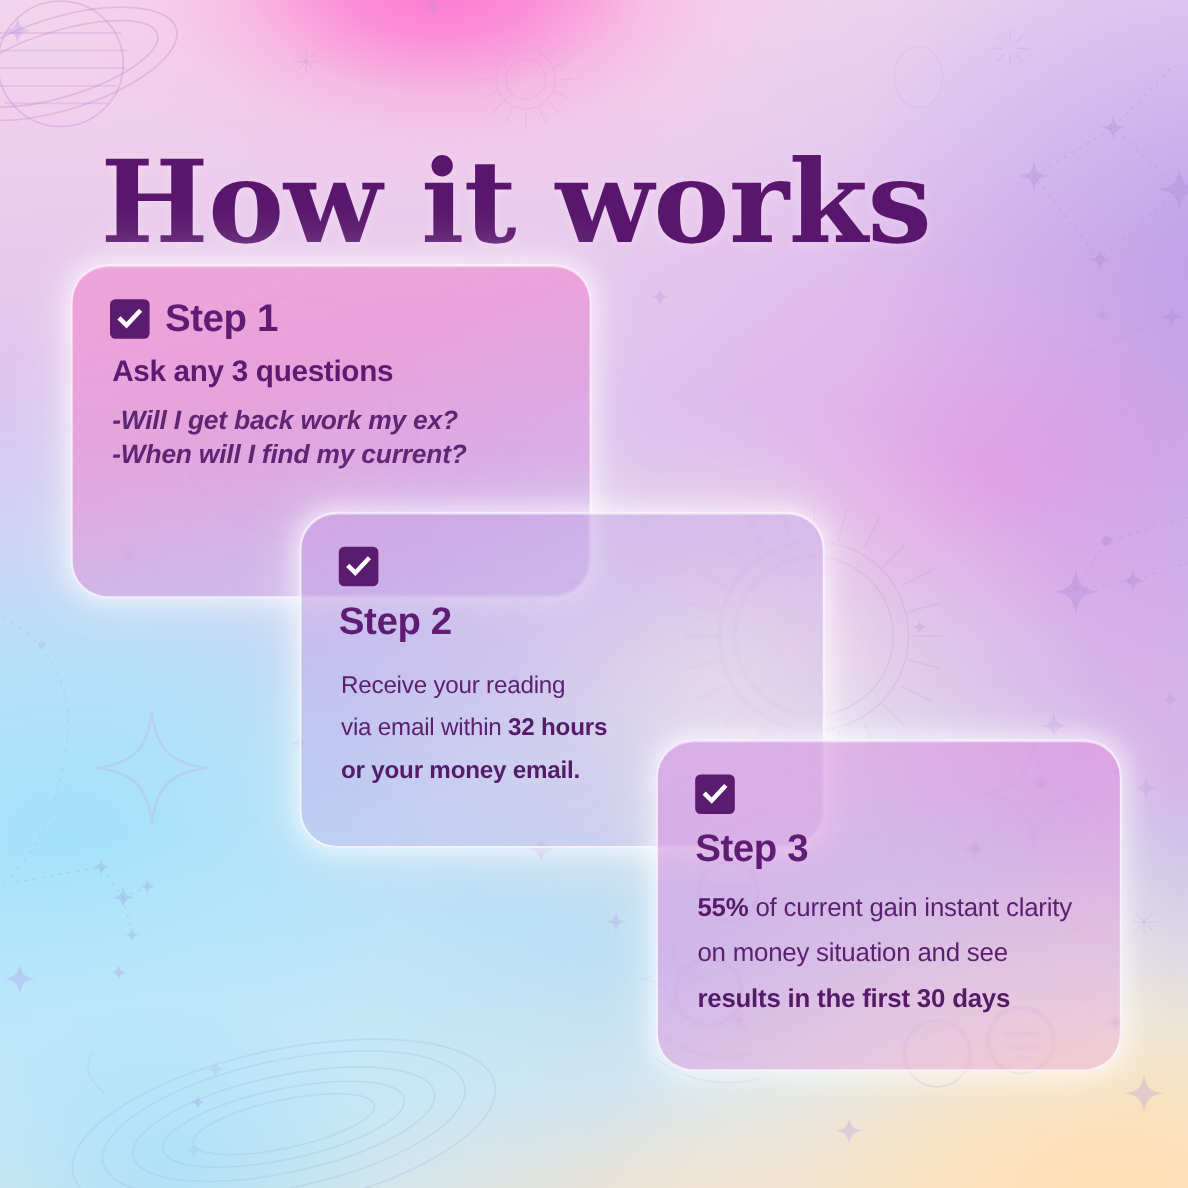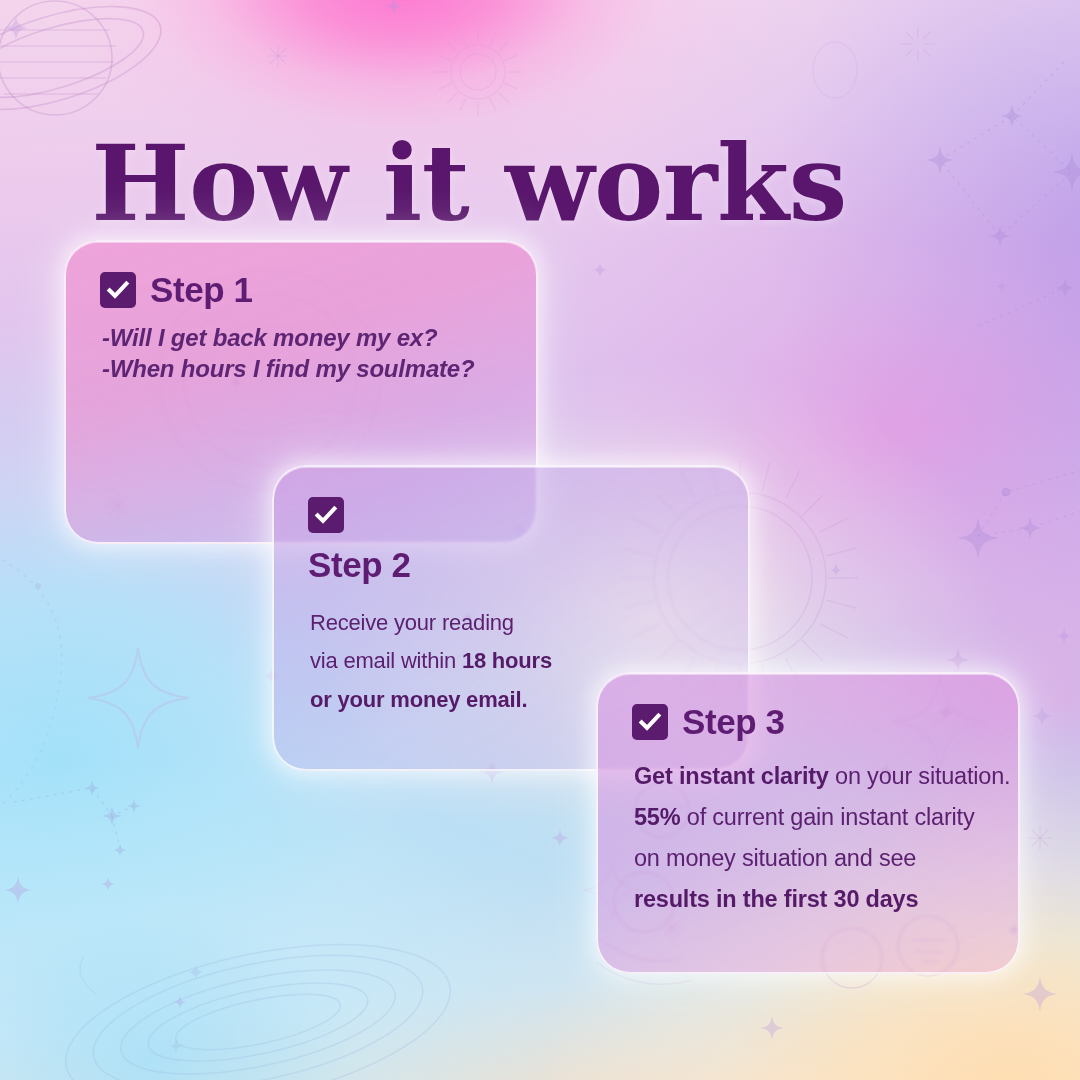--- a/index.html
+++ b/index.html
@@ -252,21 +252,21 @@
     font-size: 22px;
     line-height: 1.62;
     color: #5c2070;
     letter-spacing: -0.2px;
     margin-left: 2px;
     white-space: nowrap;
   }
   .body-line b { font-weight: 700; color: #551a68; }
 
   .c3 .body-line { font-size: 23.5px; line-height: 1.74; }
-  .c3 .card-head { margin-bottom: 16px; }
+  .c3 .card-head { margin-bottom: 16px; flex-direction: column; }
 
   
   .c2 .card-head { margin-bottom: 22px; flex-direction: column; }
   .c2 .body-line { line-height: 1.74; }
 </style>
 </head>
 <body>
 
 <div id="stage">
 
@@ -518,51 +518,51 @@
   <section class="card c1" id="card1">
     <div class="card-head">
       <span class="checkbox">
         <svg width="24" height="24" viewBox="0 0 24 24" aria-hidden="true">
           <path d="M3.6 12.4 L9.0 17.8 L20.4 5.6" fill="none" stroke="#ffffff" stroke-width="4.1" stroke-linecap="square" stroke-linejoin="miter"></path>
         </svg>
       </span>
       <span class="step-label">Step 1</span>
     </div>
 
+    <div class="lead">Ask any 3 questions</div>
 
     <div class="q-list">
-      <div class="q-item">-Will I get back money my ex?</div>
-      <div class="q-item">-When hours I find my soulmate?</div>
+      <div class="q-item">-Will I get back work my ex?</div>
+      <div class="q-item">-When will I find my current?</div>
     </div>
   </section>
 
   <section class="card c2" id="card2">
     <div class="card-head">
       <span class="checkbox">
         <svg width="24" height="24" viewBox="0 0 24 24" aria-hidden="true">
           <path d="M3.6 12.4 L9.0 17.8 L20.4 5.6" fill="none" stroke="#ffffff" stroke-width="4.1" stroke-linecap="square" stroke-linejoin="miter"></path>
         </svg>
       </span>
       <span class="step-label">Step 2</span>
     </div>
 
     <div class="body-line"><span>Receive your reading</span></div>
-    <div class="body-line"><span>via email within </span><b>18 hours</b></div>
+    <div class="body-line"><span>via email within </span><b>32 hours</b></div>
     <div class="body-line"><b>or your money email.</b></div>
   </section>
 
   <section class="card c3" id="card3">
     <div class="card-head">
       <span class="checkbox">
         <svg width="24" height="24" viewBox="0 0 24 24" aria-hidden="true">
           <path d="M3.6 12.4 L9.0 17.8 L20.4 5.6" fill="none" stroke="#ffffff" stroke-width="4.1" stroke-linecap="square" stroke-linejoin="miter"></path>
         </svg>
       </span>
       <span class="step-label">Step 3</span>
     </div>
 
-    <div class="body-line"><b>Get instant clarity</b><span> on your situation.</span></div>
     <div class="body-line"><b>55%</b><span> of current gain instant clarity</span></div>
     <div class="body-line"><span>on money situation and see</span></div>
     <div class="body-line"><b>results in the first 30 days</b></div>
   </section>
 
 </div>
 
 </body></html>

